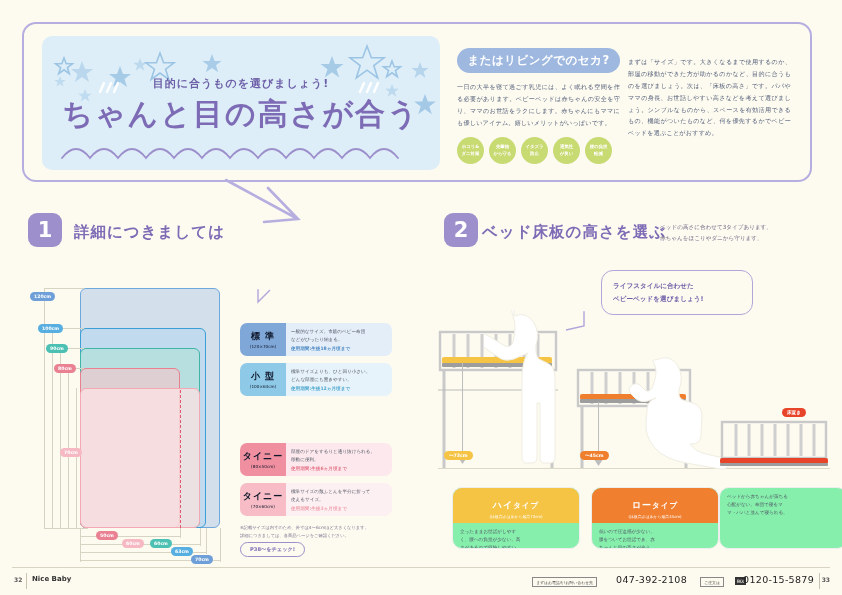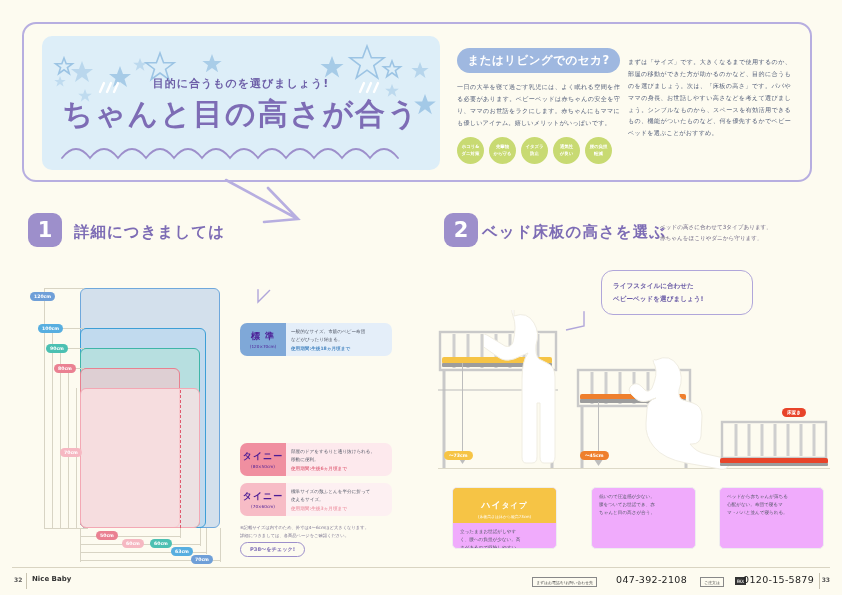--- a/index.html
+++ b/index.html
@@ -89,21 +89,21 @@
   }
   .lead { position:absolute; background:#d8d4c4; }
 
   
   .size-card {
     position:absolute; left:240px; width:152px; height:33px;
     border-radius:7px; display:flex; overflow:hidden;
   }
   .sc-left {
     width:46px; display:flex; flex-direction:column;
-    align-items:center; justify-content:center; color:#4c1d95;
+    align-items:center; justify-content:center; color:#0f172a;
   }
   .sc-name { font-size:9px; font-weight:bold; letter-spacing:1px; }
   .sc-dim  { font-size:4.2px; margin-top:1px; }
   .sc-right { flex:1; padding:4px 5px; display:flex; flex-direction:column; justify-content:center; }
   .sc-desc { font-size:4.6px; line-height:1.65; color:#4f5563; }
   .sc-use  { font-size:4.6px; margin-top:2px; font-weight:bold; }
   .note-sm {
     position:absolute; left:240px; font-size:4.3px; color:#7a7490; line-height:1.75;
   }
   .chk {
@@ -115,22 +115,22 @@
   .illus { position:absolute; left:438px; top:268px; width:392px; height:212px; }
   .measure-line { position:absolute; border-left:1px solid #bdbdbd; }
   .measure-lbl {
     position:absolute; border-radius:7px; color:#fff; font-size:4.6px;
     font-weight:bold; padding:2px 5px; white-space:nowrap;
   }
   .floor-line { position:absolute; height:1px; background:#ddd9c8; }
 
   
   .type-card {
-    position:absolute; width:105px; height:62px; border-radius:5px;
-    background:#f0abfc; overflow:hidden; border:1.2px solid #eee;
+    position:absolute; width:128px; height:62px; border-radius:10px;
+    background:#86efac; overflow:hidden; border:1.2px solid #eee;
   }
   .tc-head {
     text-align:center; color:#fff; padding:5px 0 4px;
   }
   .tc-name { font-size:9px; font-weight:bold; letter-spacing:1px; }
   .tc-sub  { font-size:3.9px; margin-top:2px; }
   .tc-body { padding:5px 7px; font-size:4.6px; line-height:1.75; color:#4f5563; }
 
   
   .footer { position:absolute; left:0; bottom:0; width:100%; height:28px; }
@@ -285,20 +285,31 @@
       <span class="sc-name">標 準</span>
       <span class="sc-dim">(120×70cm)</span>
     </div>
     <div class="sc-right" style="background:#e4eef9">
       <div class="sc-desc" style="white-space:pre-line">一般的なサイズ。市販のベビー布団
 などがぴったり納まる。</div>
       <div class="sc-use" style="color:#4e8bc4">使用期間:生後18ヵ月頃まで</div>
     </div>
   </div>
 
+  <div class="size-card" style="top:363px;">
+    <div class="sc-left" style="background:#8fc9e8">
+      <span class="sc-name">小 型</span>
+      <span class="sc-dim">(100×63cm)</span>
+    </div>
+    <div class="sc-right" style="background:#e7f3fa">
+      <div class="sc-desc" style="white-space:pre-line">標準サイズよりも、ひと回り小さい。
+どんな部屋にも置きやすい。</div>
+      <div class="sc-use" style="color:#4ea7cf">使用期間:生後12ヵ月頃まで</div>
+    </div>
+  </div>
 
 
   <div class="size-card" style="top:443px;">
     <div class="sc-left" style="background:#f08fa0">
       <span class="sc-name">タイニー</span>
       <span class="sc-dim">(80×50cm)</span>
     </div>
     <div class="sc-right" style="background:#fde9ed">
       <div class="sc-desc" style="white-space:pre-line">部屋のドアをするりと通り抜けられる。
 移動に便利。</div>
@@ -420,20 +431,26 @@
         <span class="tc-name">ハイ</span><span class="tc-name" style="font-size:7.5px">タイプ</span>
       </div>
       <div class="tc-sub">(床板高さは床から最高73cm)</div>
     </div>
     <div class="tc-body" style="white-space:pre-line">立ったままお世話がしやす
 く、腰への負担が少ない。高
 さがあるので収納しやすい。</div>
   </div>
 
   <div class="type-card" style="left:591px; top:487px;">
+    <div class="tc-head" style="background:#f08030">
+      <div>
+        <span class="tc-name">ロー</span><span class="tc-name" style="font-size:7.5px">タイプ</span>
+      </div>
+      <div class="tc-sub">(床板高さは床から最高45cm)</div>
+    </div>
     <div class="tc-body" style="white-space:pre-line">低いので圧迫感が少ない。
 膝をついてお世話でき、赤
 ちゃんと目の高さが合う。</div>
   </div>
 
   <div class="type-card" style="left:719px; top:487px;">
     <div class="tc-body" style="white-space:pre-line">ベッドから赤ちゃんが落ちる
 心配がない。布団で寝るマ
 マ・パパと並んで寝られる。</div>
   </div>

